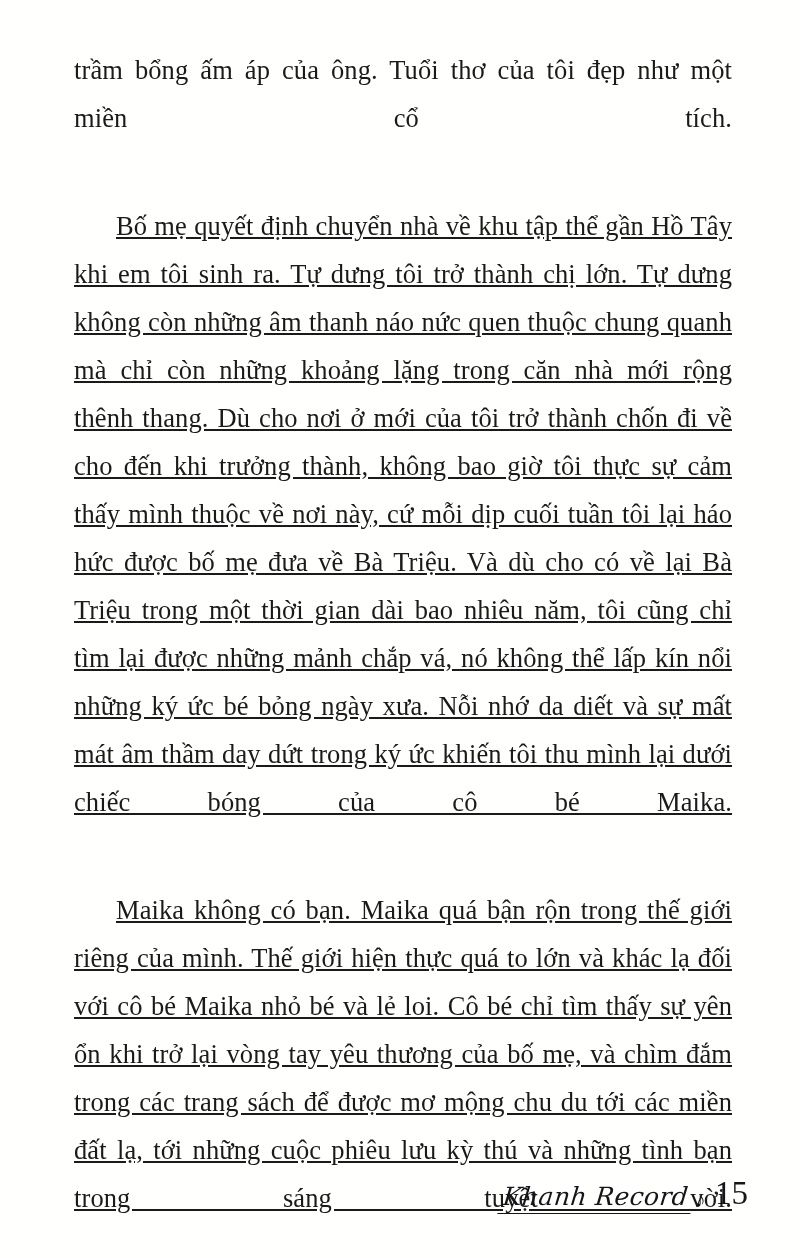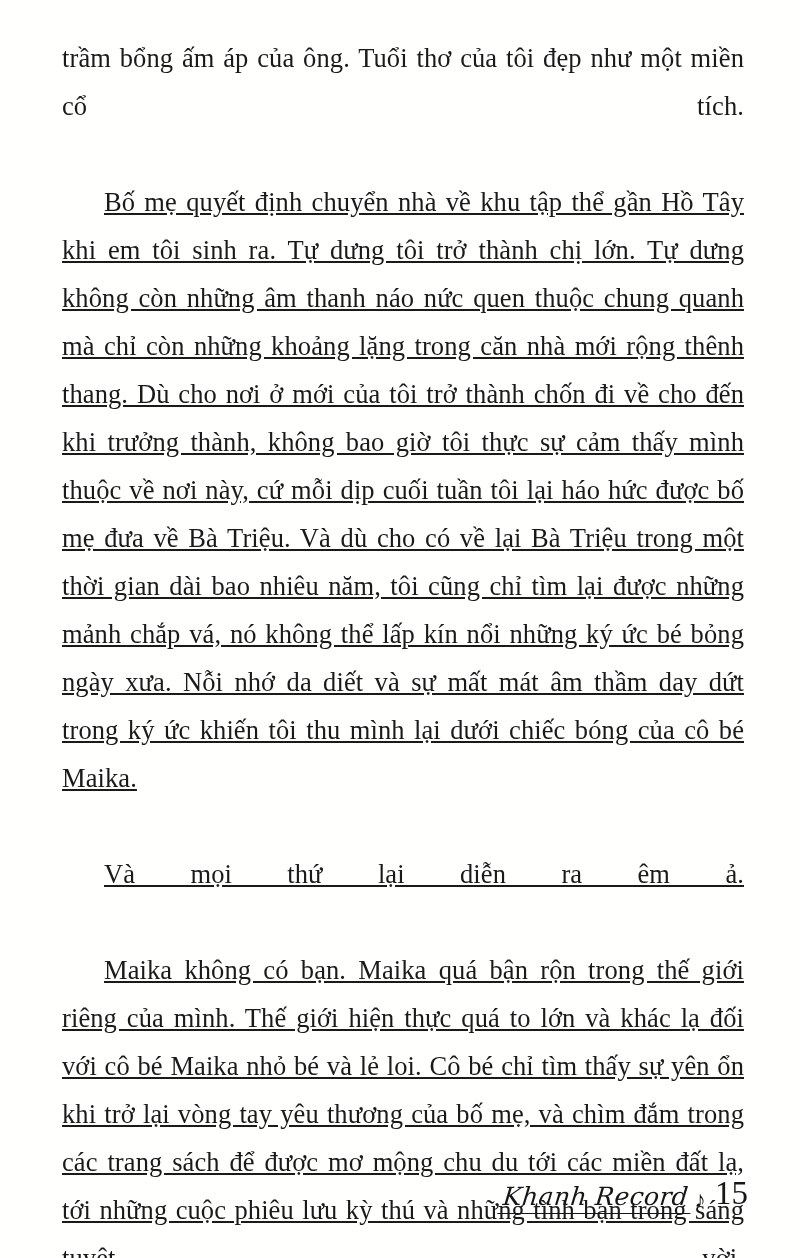--- a/index.html
+++ b/index.html
@@ -23,21 +23,21 @@
     height: 1258px;
     background: #fffffe;
   }
   .body-text {
     position: absolute;
     left: 62px;
     top: 34px;
     width: 682px;
   }
   .para {
-    margin: 0;
+    margin: 12px;
     font-size: 26.5px;
     line-height: 48px;
     text-align: justify;
     text-justify: inter-word;
     letter-spacing: 0.1px;
     word-spacing: 0.5px;
   }
   .para.indent {
     text-indent: 42px;
     text-decoration: underline;
@@ -95,21 +95,20 @@
   }
 </style>
 </head>
 <body>
 
 <div class="page">
 
   <div class="body-text">
     <p class="para first">trầm bổng ấm áp của ông. Tuổi thơ của tôi đẹp như một miền cổ tích.</p>
     <p class="para indent">Bố mẹ quyết định chuyển nhà về khu tập thể gần Hồ Tây khi em tôi sinh ra. Tự dưng tôi trở thành chị lớn. Tự dưng không còn những âm thanh náo nức quen thuộc chung quanh mà chỉ còn những khoảng lặng trong căn nhà mới rộng thênh thang. Dù cho nơi ở mới của tôi trở thành chốn đi về cho đến khi trưởng thành, không bao giờ tôi thực sự cảm thấy mình thuộc về nơi này, cứ mỗi dịp cuối tuần tôi lại háo hức được bố mẹ đưa về Bà Triệu. Và dù cho có về lại Bà Triệu trong một thời gian dài bao nhiêu năm, tôi cũng chỉ tìm lại được những mảnh chắp vá, nó không thể lấp kín nổi những ký ức bé bỏng ngày xưa. Nỗi nhớ da diết và sự mất mát âm thầm day dứt trong ký ức khiến tôi thu mình lại dưới chiếc bóng của cô bé Maika.</p>
-    <p class="para indent">Và mọi thứ lại diễn ra êm ả.</p>
     <p class="para indent">Maika không có bạn. Maika quá bận rộn trong thế giới riêng của mình. Thế giới hiện thực quá to lớn và khác lạ đối với cô bé Maika nhỏ bé và lẻ loi. Cô bé chỉ tìm thấy sự yên ổn khi trở lại vòng tay yêu thương của bố mẹ, và chìm đắm trong các trang sách để được mơ mộng chu du tới các miền đất lạ, tới những cuộc phiêu lưu kỳ thú và những tình bạn trong sáng tuyệt vời.</p>
 
   </div>
 
   <div class="footer">
     <div class="signature-wrap">
       <span class="signature">Khanh Record</span>
       <span class="note-glyph">♪</span>
     </div>
     <div class="page-number">15</div>

